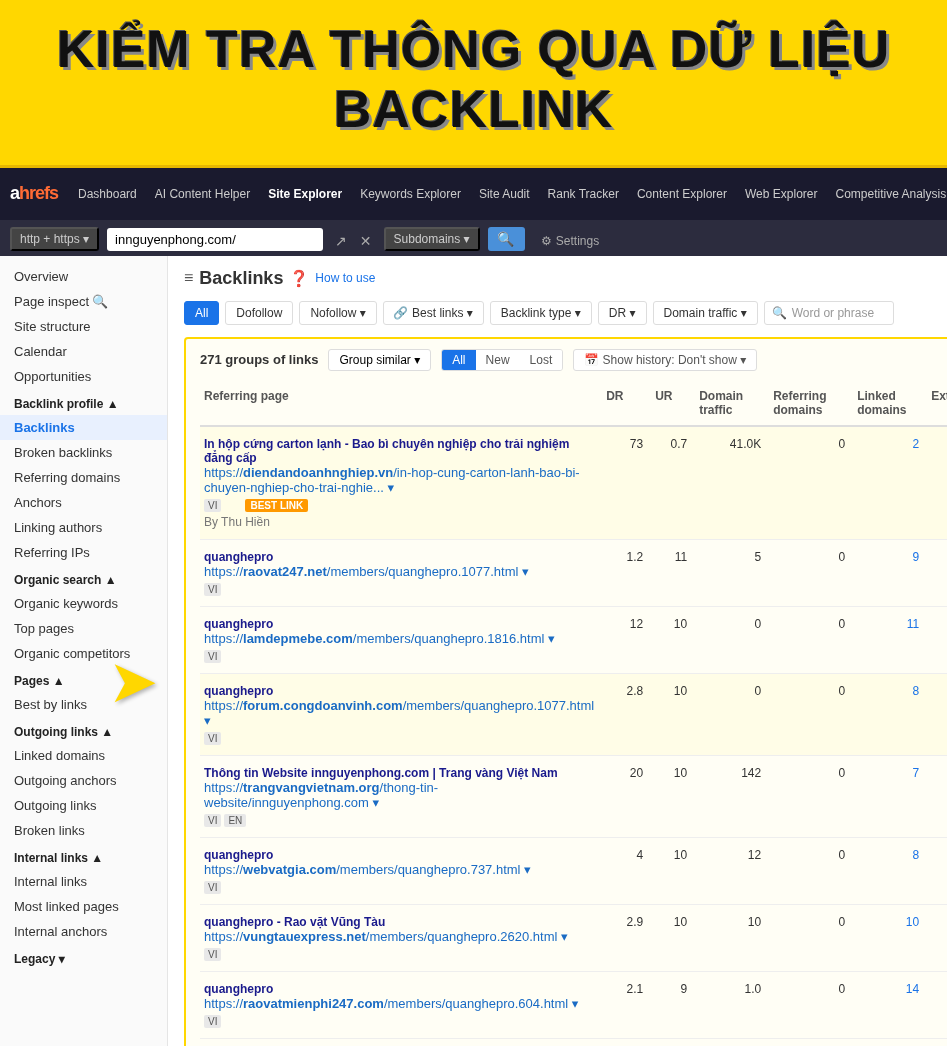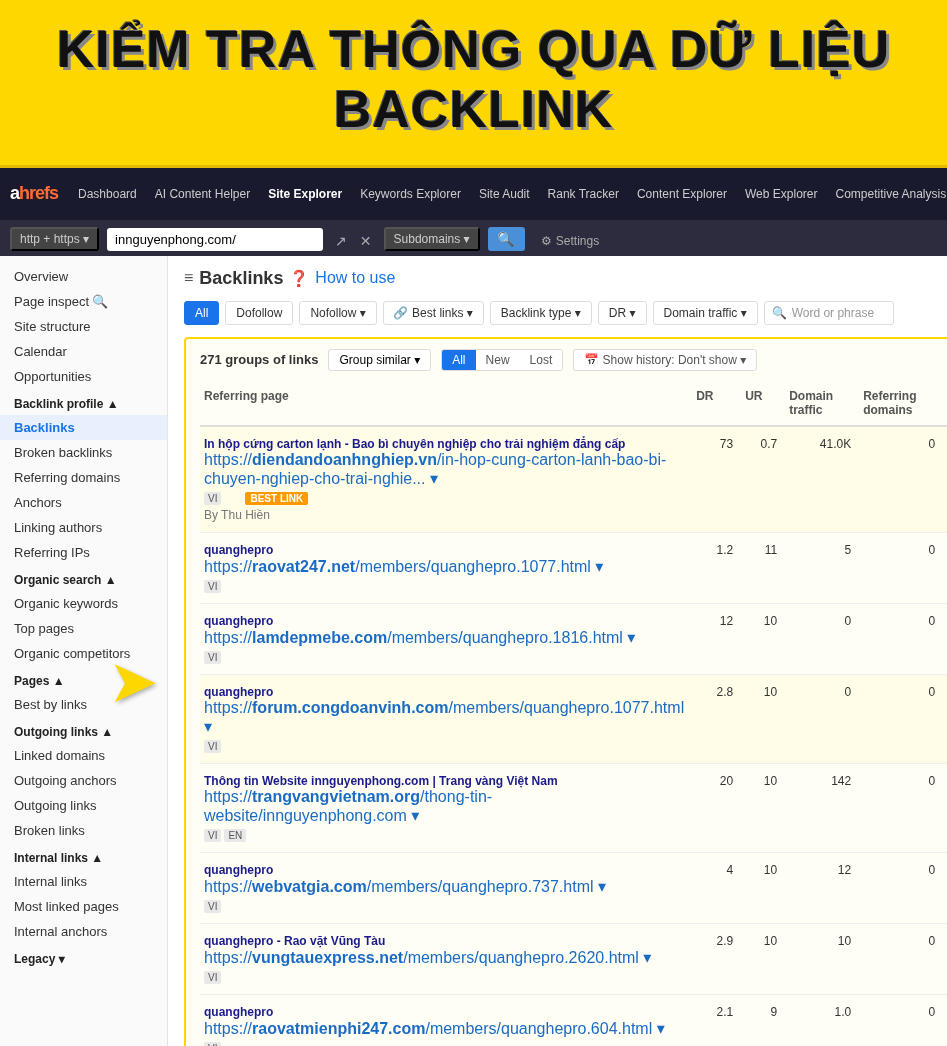--- a/index.html
+++ b/index.html
@@ -172,21 +172,21 @@
     .backlinks-title {
       font-size: 18px;
       font-weight: bold;
       color: #333;
       display: flex;
       align-items: center;
       gap: 6px;
     }
     .how-to-use {
       color: #1a73e8;
-      font-size: 16px;
+      font-size: 12px;
       cursor: pointer;
       display: flex;
       align-items: center;
       gap: 3px;
     }
 
     
     .filter-bar {
       display: flex;
       align-items: center;
@@ -300,21 +300,21 @@
       grid-template-columns: 1fr 45px 40px 70px 80px 70px 40px 70px 40px;
       padding: 8px 0;
       border-bottom: 1px solid #eee;
       font-size: 12px;
       gap: 4px;
       align-items: start;
     }
     .col { padding: 2px 4px; }
 
     .page-title-link { color: #1a1a8c; font-weight: bold; font-size: 12px; text-decoration: none; }
-    .page-url-link { color: #1a6bc4; font-size: 16px; text-decoration: none; }
+    .page-url-link { color: #1a6bc4; font-size: 13px; text-decoration: none; }
     .lang-badge {
       display: inline-block;
       background: #e8e8e8;
       color: #555;
       font-size: 10px;
       padding: 1px 4px;
       border-radius: 2px;
       margin-right: 3px;
       text-align: right;
     }

